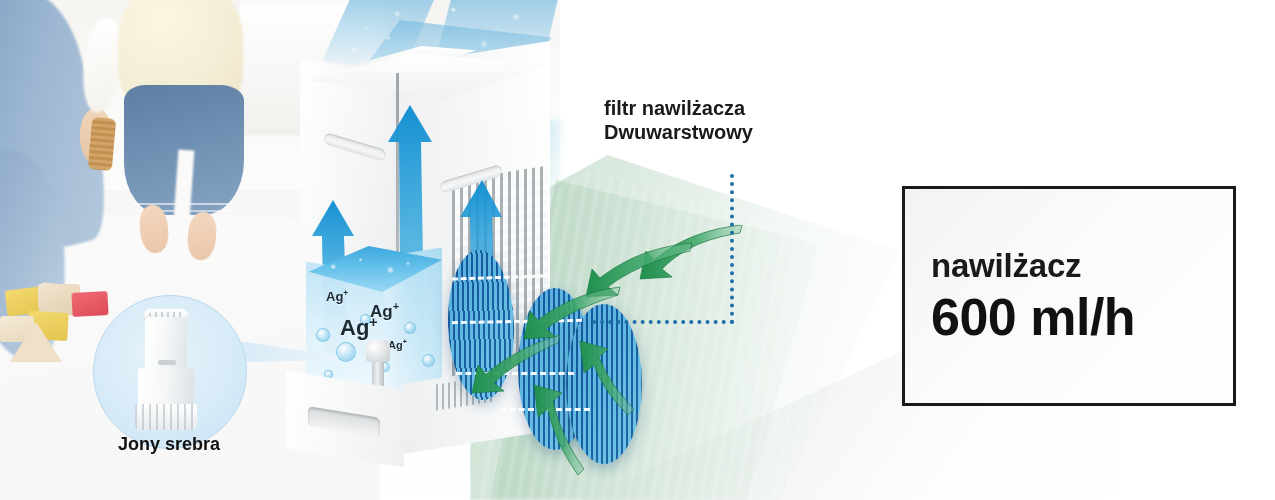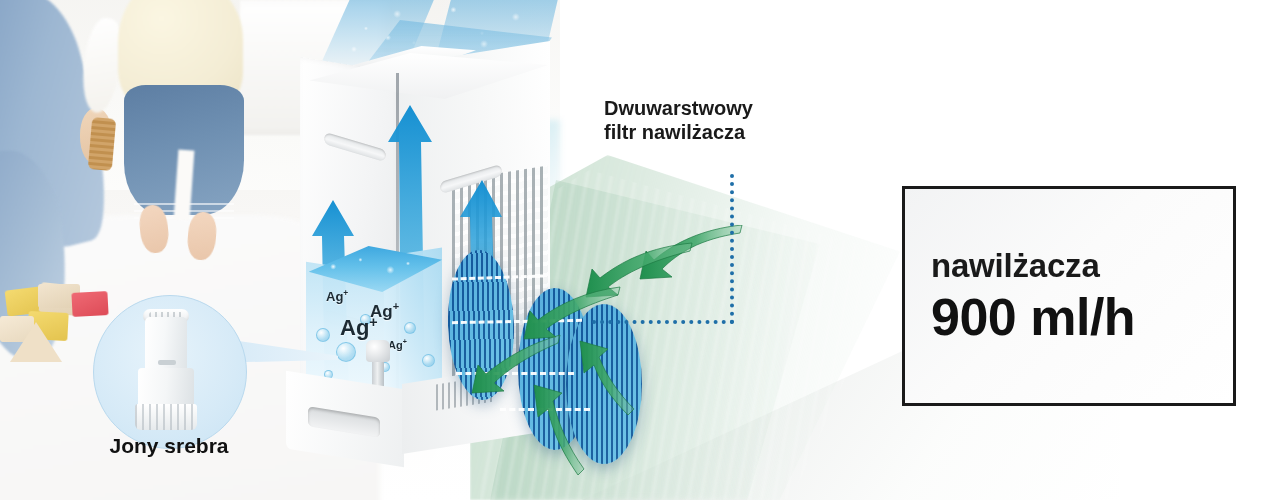--- a/index.html
+++ b/index.html
@@ -642,31 +642,31 @@
       <path d="M108 118 C80 130 58 144 44 158 L54 166 L22 168 L28 140 L36 149 C56 132 82 118 110 110 Z"></path>
       <path d="M178 190 C160 172 150 156 144 140 L134 148 L130 116 L158 124 L149 132 C156 150 168 168 184 184 Z"></path>
       <path d="M128 250 C110 224 102 204 98 184 L88 192 L84 160 L112 168 L103 176 C108 198 118 222 134 244 Z"></path>
     </g>
   </svg>
 
   <div class="dotline-v" style="left:730px; top:174px; height:150px;"></div>
   <div class="dotline-h" style="left:592px; top:320px; width:142px;"></div>
 
   <div class="callout-label" style="left:604px; top:96px; font-size:20px;">
+    <div>filtr nawilżacza</div>
     <div>Dwuwarstwowy</div>
-    <div>filtr nawilżacza</div>
   </div>
 
   <div class="ion-tail"></div>
   <div class="ion-circle"></div>
   <div class="cart cart-cap"></div>
   <div class="cart cart-top"></div>
   <div class="cart-slot"></div>
   <div class="cart cart-mid"></div>
   <div class="cart cart-bot"></div>
-  <div class="ion-caption" style="font-size:21px;">Jony srebra</div>
+  <div class="ion-caption" style="font-size:18px;">Jony srebra</div>
 
   <div class="text-box">
-    <div class="tb-line1">nawilżacza</div>
-    <div class="tb-line3">900 ml/h</div>
+    <div class="tb-line1">nawilżacz</div>
+    <div class="tb-line3">600 ml/h</div>
   </div>
 
 </div>
 
 </body></html>

